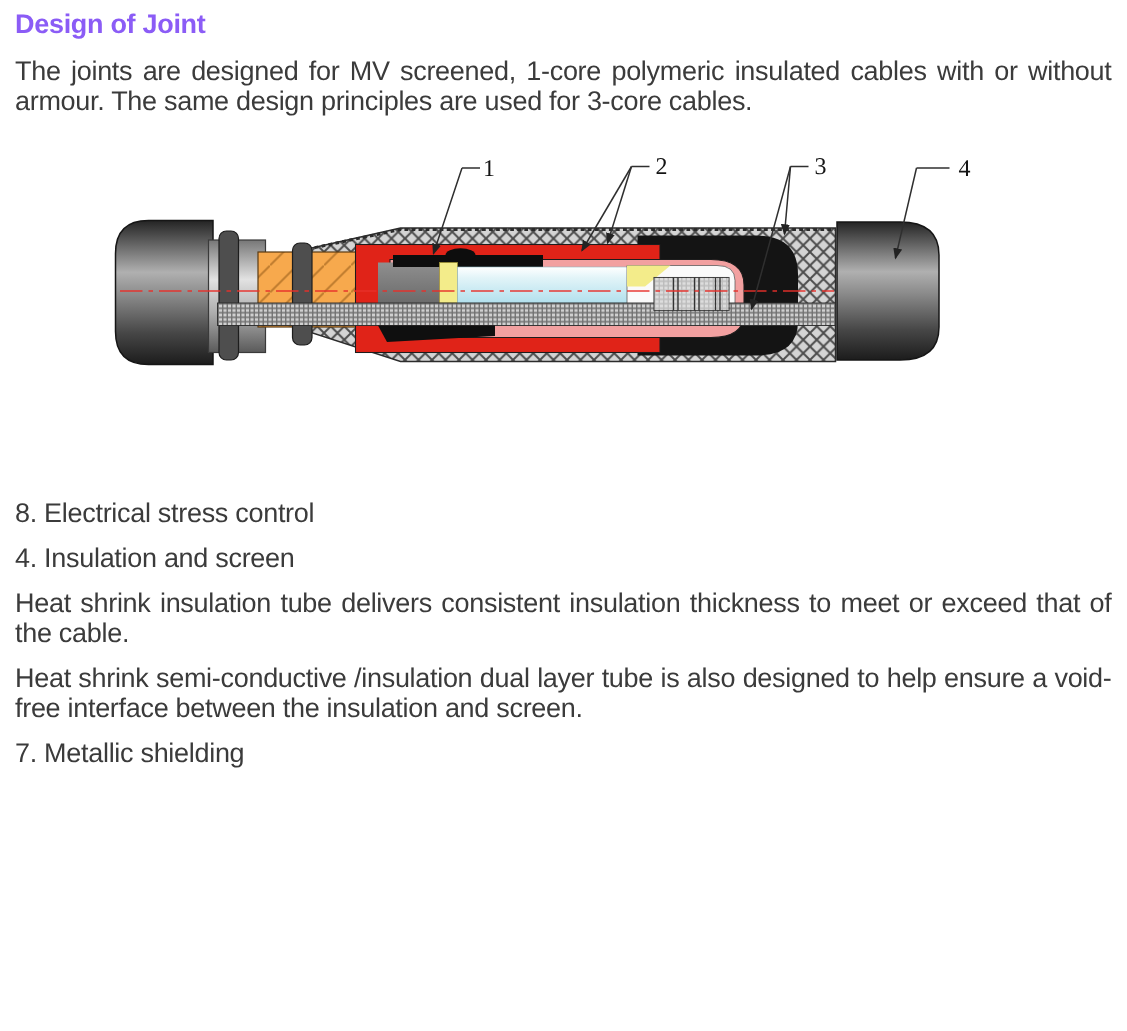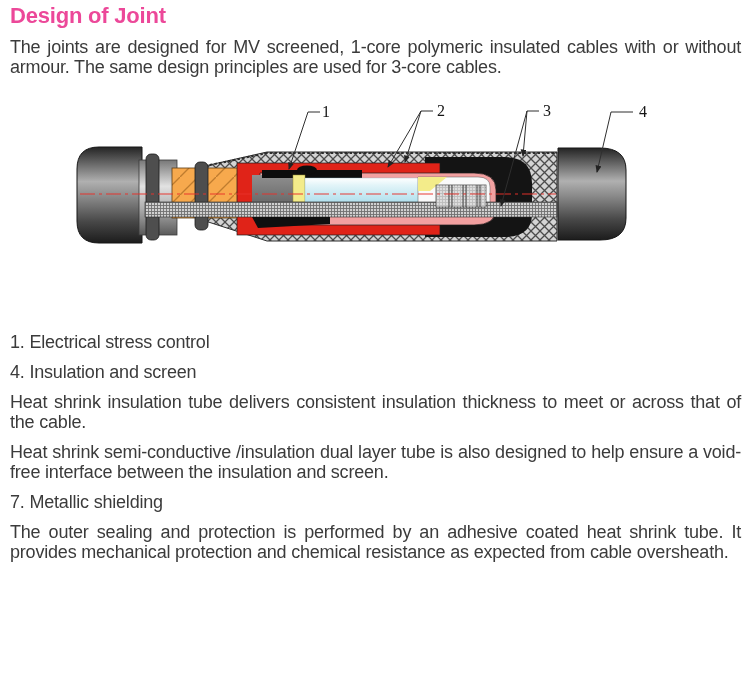--- a/index.html
+++ b/index.html
@@ -1,18 +1,18 @@
 <!DOCTYPE html>
 <html><head>
 <meta charset="utf-8">
 <style>
   html,body{margin:0;padding:0;background:#ffffff;}
   body{width:751px;height:687px;overflow:hidden;font-family:"Liberation Sans",sans-serif;color:#3b3b3b;}
   .page{padding:5px 10px 0 10px;}
-  h1{font-size:22px;line-height:22px;margin:0 0 10px 0;color:#ec4899;font-weight:bold;letter-spacing:-0.2px;}
+  h1{font-size:18px;line-height:22px;margin:0 0 10px 0;color:#8b5cf6;font-weight:bold;letter-spacing:-0.2px;}
   p{margin:0 0 10px 0;font-size:18px;line-height:20px;letter-spacing:-0.2px;}
   .intro{text-align:justify;}
   .figure{height:180px;margin:5px 0 0 0;position:relative;}
   .figure svg{display:block;}
   .sections{margin-top:65px;}
   .sec-h{text-align:left;}
   .sec-p{text-align:justify;}
   .callout-num{font-family:"Liberation Serif",serif;font-size:16px;fill:#141414;}
 </style>
 </head>
@@ -124,24 +124,23 @@
       </g>
 
       <text class="callout-num" x="322" y="30">1</text>
       <text class="callout-num" x="437" y="29">2</text>
       <text class="callout-num" x="543" y="29">3</text>
       <text class="callout-num" x="639" y="30">4</text>
     </svg>
   </div>
 
   <div class="sections">
-    <p class="sec-h">1. Electrical stress control</p>
+    <p class="sec-h">8. Electrical stress control</p>
 
     <p class="sec-h">4. Insulation and screen</p>
-    <p class="sec-p">Heat shrink insulation tube delivers consistent insulation thickness to meet or across that of the cable.</p>
+    <p class="sec-p">Heat shrink insulation tube delivers consistent insulation thickness to meet or exceed that of the cable.</p>
     <p class="sec-p">Heat shrink semi-conductive /insulation dual layer tube is also designed to help ensure a void-free interface between the insulation and screen.</p>
 
     <p class="sec-h">7. Metallic shielding</p>
 
-    <p class="sec-p">The outer sealing and protection is performed by an adhesive coated heat shrink tube. It provides mechanical protection and chemical resistance as expected from cable oversheath.</p>
   </div>
 
 </div>
 
 </body></html>

